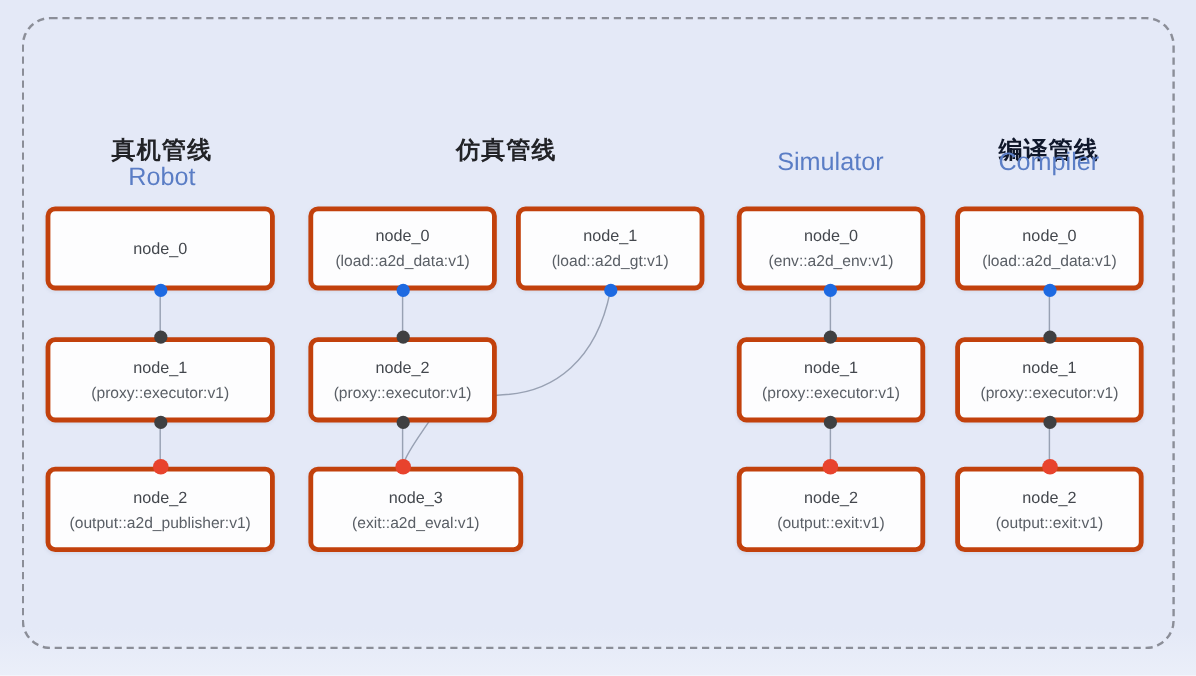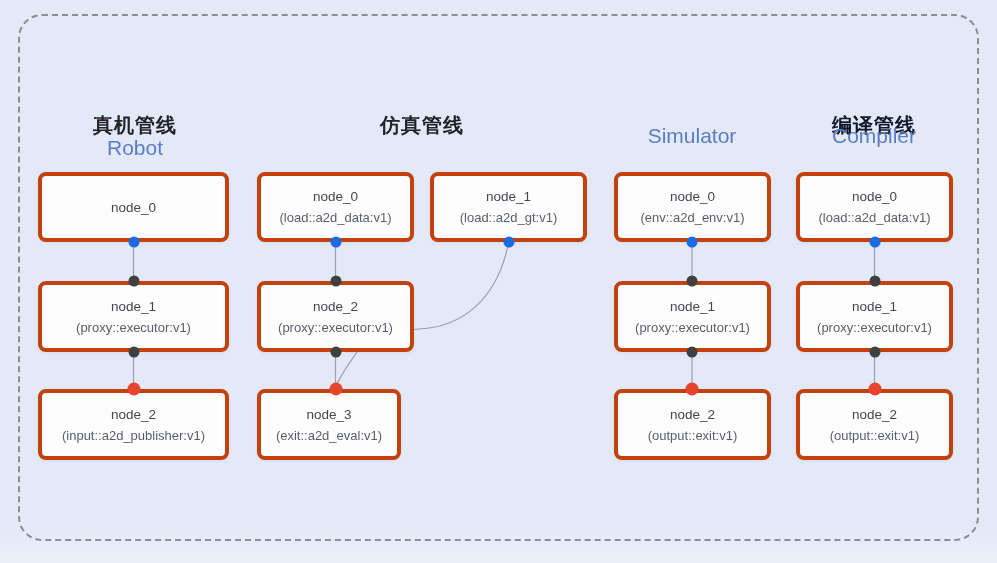--- a/index.html
+++ b/index.html
@@ -69,36 +69,36 @@
 
   <div class="node" style="left:38px;top:172px;width:191px;height:70px">
     <div class="node-title">node_0</div>
   </div>
   <div class="node" style="left:38px;top:281px;width:191px;height:71px">
     <div class="node-title">node_1</div>
     <div class="node-subtitle">(proxy::executor:v1)</div>
   </div>
   <div class="node" style="left:38px;top:389px;width:191px;height:71px">
     <div class="node-title">node_2</div>
-    <div class="node-subtitle">(input::a2d_publisher:v1)</div>
+    <div class="node-subtitle">(output::a2d_publisher:v1)</div>
   </div>
 
   <div class="node" style="left:257px;top:172px;width:157px;height:70px">
     <div class="node-title">node_0</div>
     <div class="node-subtitle">(load::a2d_data:v1)</div>
   </div>
   <div class="node" style="left:430px;top:172px;width:157px;height:70px">
     <div class="node-title">node_1</div>
     <div class="node-subtitle">(load::a2d_gt:v1)</div>
   </div>
   <div class="node" style="left:257px;top:281px;width:157px;height:71px">
     <div class="node-title">node_2</div>
     <div class="node-subtitle">(proxy::executor:v1)</div>
   </div>
-  <div class="node" style="left:257px;top:389px;width:144px;height:71px">
+  <div class="node" style="left:257px;top:389px;width:179px;height:71px">
     <div class="node-title">node_3</div>
     <div class="node-subtitle">(exit::a2d_eval:v1)</div>
   </div>
 
   <div class="node" style="left:614px;top:172px;width:157px;height:70px">
     <div class="node-title">node_0</div>
     <div class="node-subtitle">(env::a2d_env:v1)</div>
   </div>
   <div class="node" style="left:614px;top:281px;width:157px;height:71px">
     <div class="node-title">node_1</div>

